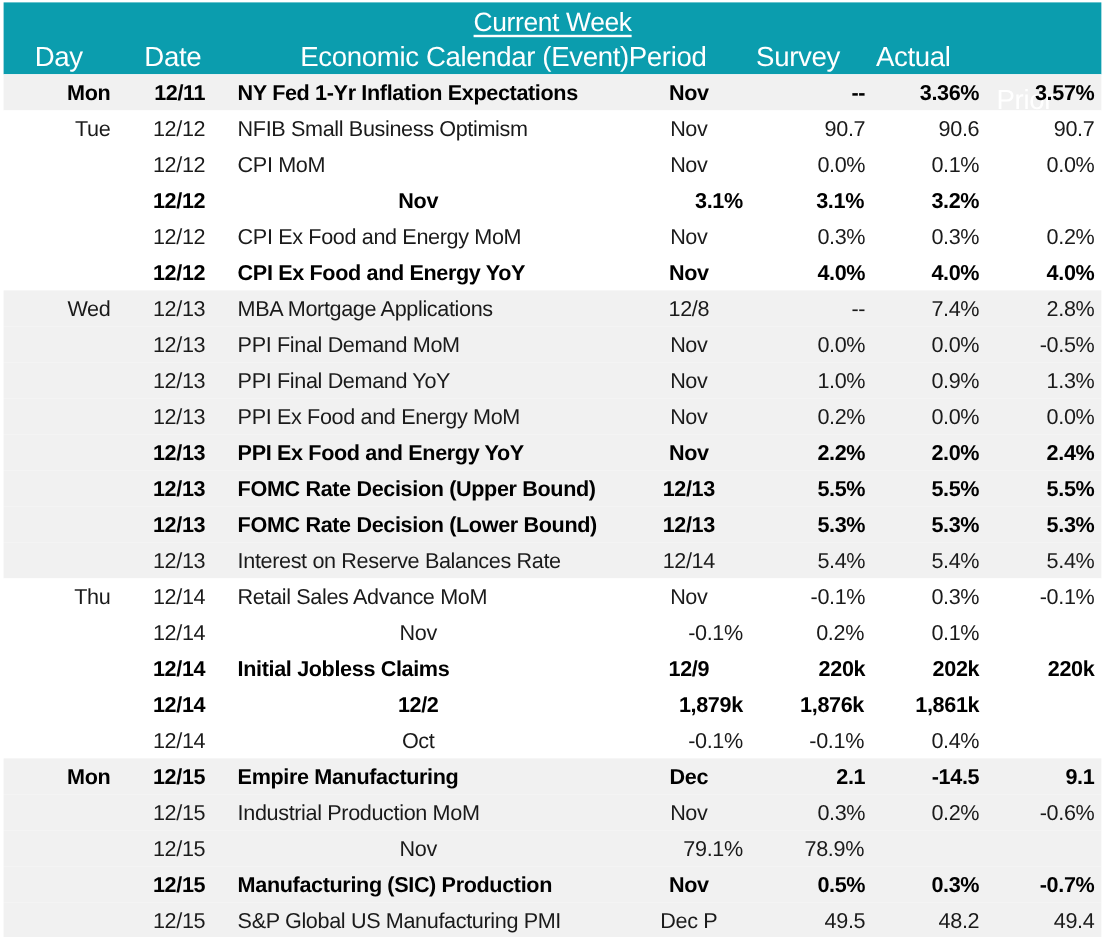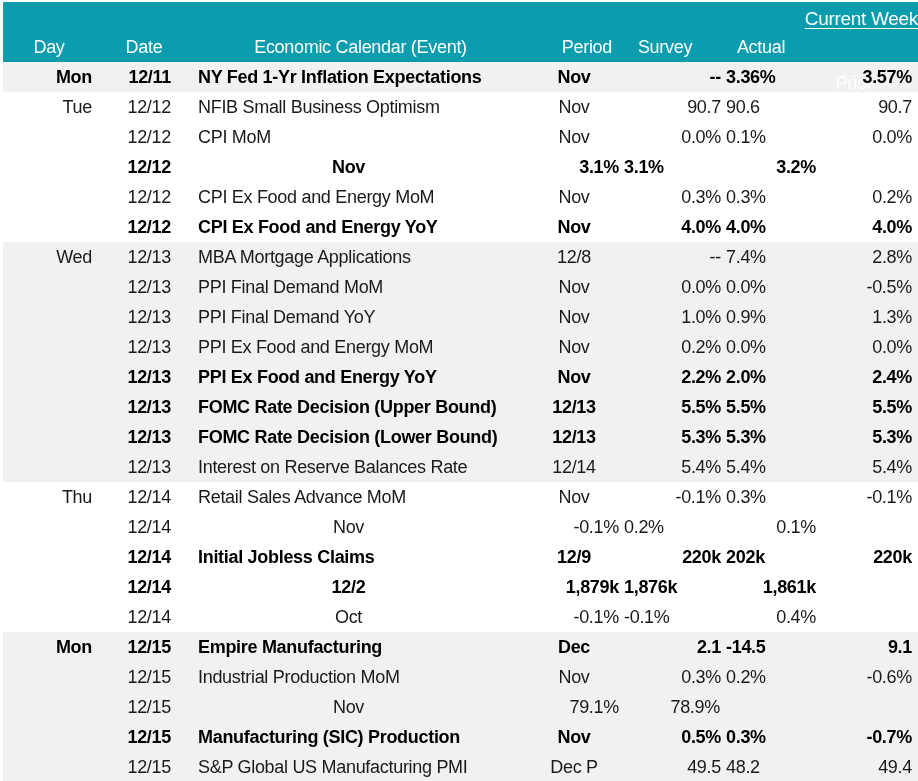--- a/index.html
+++ b/index.html
@@ -17,40 +17,40 @@
     letter-spacing: -0.3px;
   }
   
   .thead {
     background: var(--teal, #0b9dae);
     color: #ffffff;
   }
   .title-row {
     height: 28px;
     line-height: 29px;
-    text-align: right;
-    font-size: 19px;
+    text-align: center;
+    font-size: 22px;
     padding-top: 2px;
   }
   .title-row .title-text {
     text-decoration: underline;
     text-underline-offset: 3px;
   }
   .header-row {
     display: grid;
     grid-template-columns: 92px 78px 351px 100px 102px 96px 96px;
     height: 30px;
     line-height: 30px;
-    font-size: 18px;
+    font-size: 23px;
   }
   .header-row .hc { text-align: center; }
   .header-row .h-day    { text-align: center; }
   .header-row .h-date   { text-align: center; padding-left: 20px; }
-  .header-row .h-event  { text-align: center; padding-left: 24px; }
-  .header-row .h-period { text-align: right; padding-right: 12px; }
+  .header-row .h-event  { text-align: right; padding-left: 24px; }
+  .header-row .h-period { text-align: left; padding-right: 12px; }
   .header-row .h-survey { text-align: center; padding-right: 20px; }
   .header-row .h-actual { text-align: center; padding-right: 26px; }
   .header-row .h-prior  { text-align: center; padding-right: 32px; margin-top: 36px; }
   
   .rows { background: #ffffff; }
   .row {
     display: grid;
     grid-template-columns: 92px 78px 351px 100px 102px 96px 96px;
     height: 30px;
     line-height: 30px;
@@ -60,21 +60,21 @@
   }
   .row:last-child { height: 31px; }
   .row.band { background: var(--band, #f1f1f1); }
   .row.bold { font-weight: 700; color: #000000; }
   .cell { white-space: nowrap; overflow: hidden; }
   .c-day    { text-align: right; padding-right: 3px; font-weight: inherit; }
   .c-date   { text-align: right; padding-right: 2px; }
   .c-event  { text-align: left;  padding-left: 25px; }
   .c-period { text-align: center; }
   .c-survey { text-align: right; padding-right: 5px; }
-  .c-actual { padding-right: 6px; }
+  .c-actual { text-align: right; padding-right: 6px; }
   .c-prior  { text-align: right; padding-right: 6px; }
 </style>
 </head>
 <body>
 
 <div class="page">
   <div class="thead">
     <div class="title-row">
       <span class="title-text">Current Week</span>
     </div>

